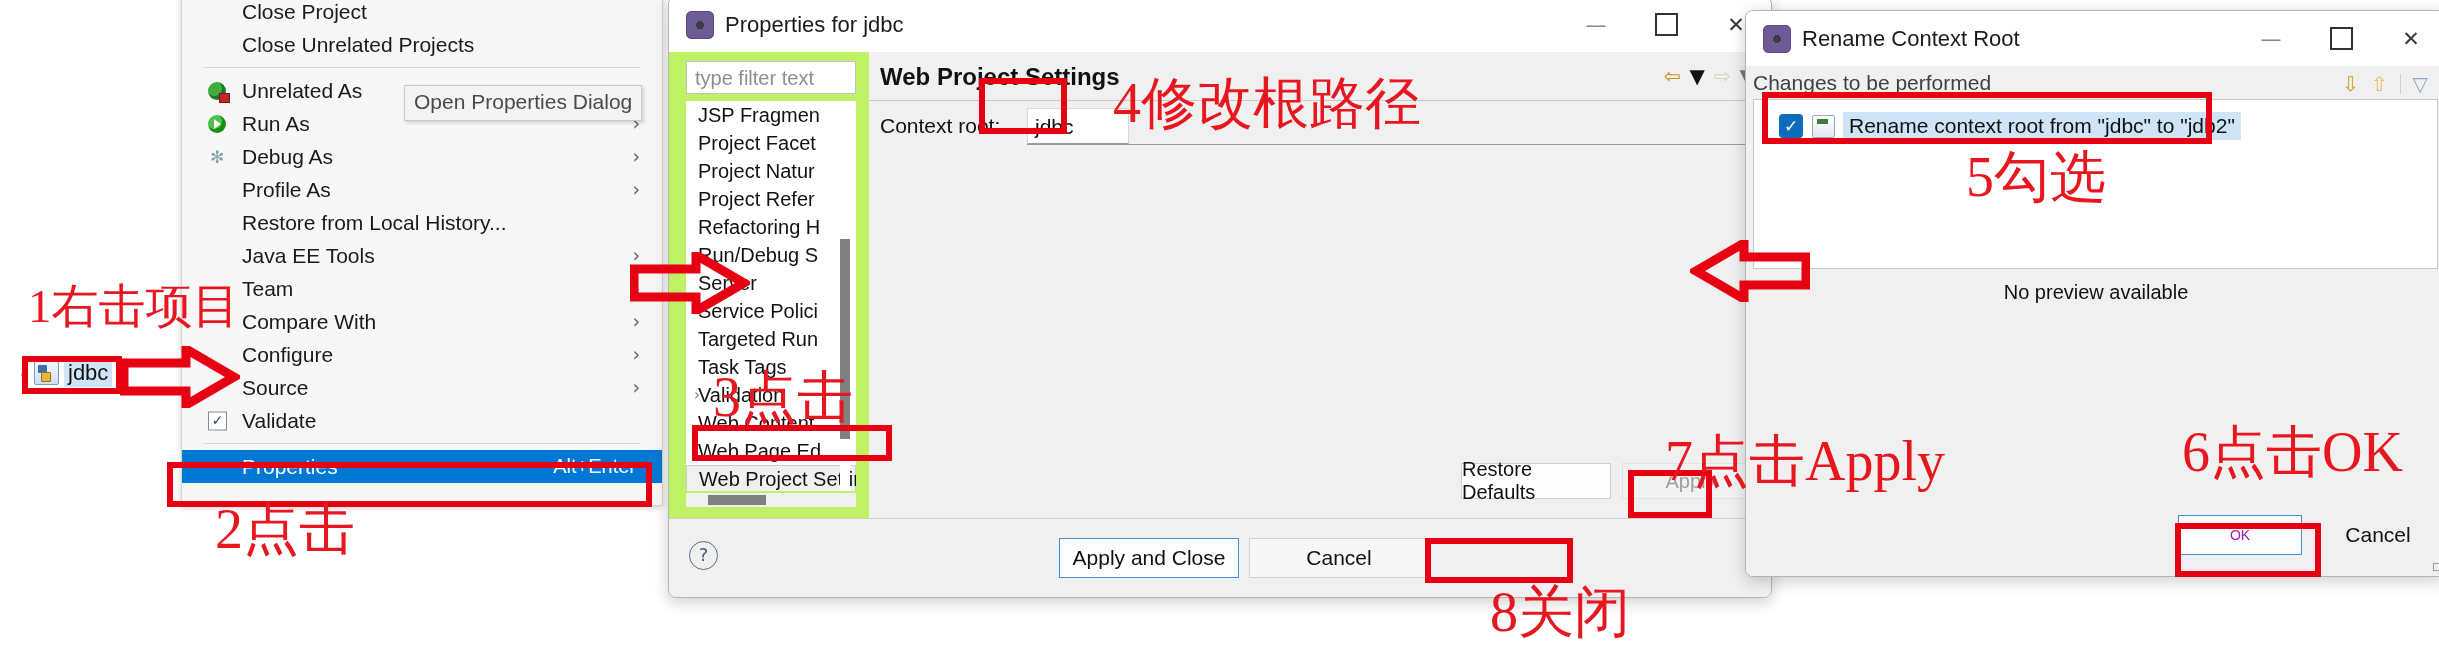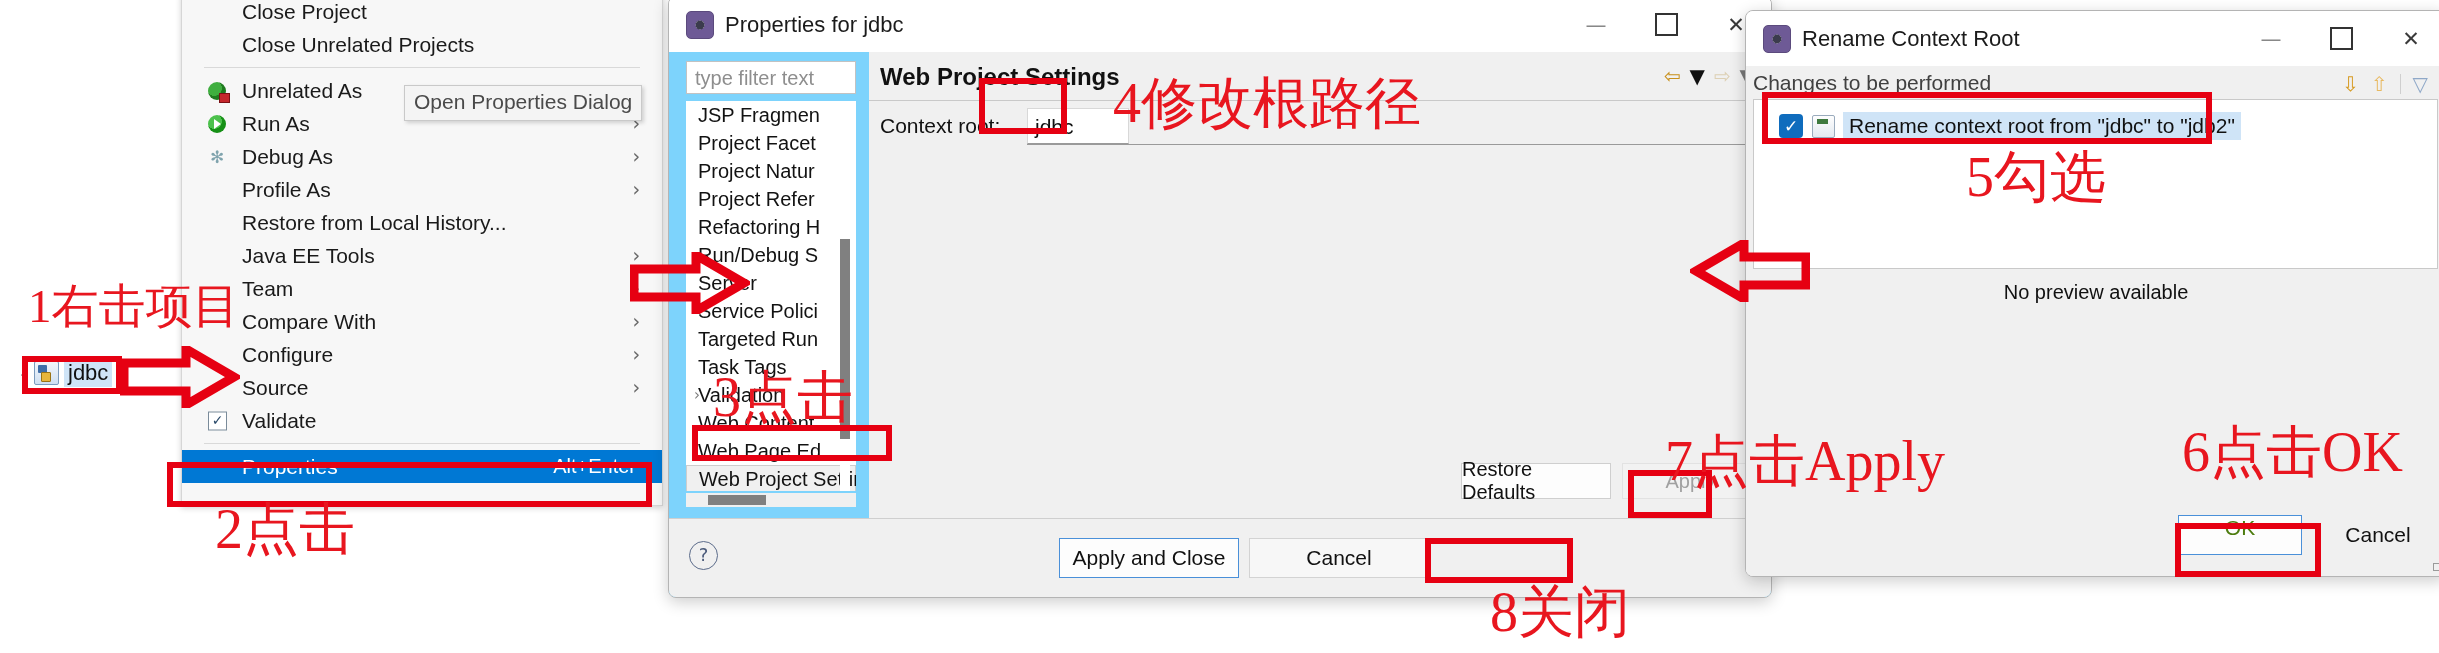--- a/index.html
+++ b/index.html
@@ -117,21 +117,21 @@
   .win-btns{margin-left:auto;display:flex;height:100%;}
   .win-btn{
     width:70px;height:100%;display:flex;align-items:center;justify-content:center;
     font-size:21px;color:#3a3a3a;font-family:"DejaVu Sans",sans-serif;
   }
   .win-btn.min{color:#888;}
   .win-btn .sq{width:19px;height:19px;border:2px solid #333;}
 
   #props-body{
     position:absolute;left:0;top:55px;right:0;bottom:0;
-    background:#7dd3fc;
+    background:#bef264;
   }
   #filter-input{
     position:absolute;left:17px;top:9px;width:170px;height:33px;
     background:#fff;border:1px solid #c2c2c2;
     font-size:20px;color:#8e8e8e;
     padding-left:8px;line-height:33px;
     box-sizing:border-box;white-space:nowrap;overflow:hidden;
   }
   #tree-panel{
     position:absolute;left:17px;top:49px;width:170px;height:390px;
@@ -265,21 +265,21 @@
   #no-preview{
     position:absolute;left:0;right:0;top:215px;text-align:center;
     font-size:20px;color:#111;
   }
   #rename-footer{
     position:absolute;left:0;right:0;bottom:0;height:86px;background:#f0f0f0;
   }
   #ok-btn{
     position:absolute;left:432px;top:25px;width:122px;height:38px;
     background:#fdfdfd;border:1px solid #4a90d9;
-    font-size:21px;color:#4d7c0f;display:flex;align-items:flex-start;justify-content:center;
+    font-size:14px;color:#a21caf;display:flex;align-items:center;justify-content:center;
   }
   #cancel-btn-rename{
     position:absolute;left:570px;top:25px;width:122px;height:38px;
     background:#f0f0f0;border:1px solid transparent;
     font-size:21px;color:#111;display:flex;align-items:center;justify-content:center;
   }
   #rename-resize{
     position:absolute;right:5px;bottom:5px;width:6px;height:6px;border:1px solid #9a9a9a;
   }
 

